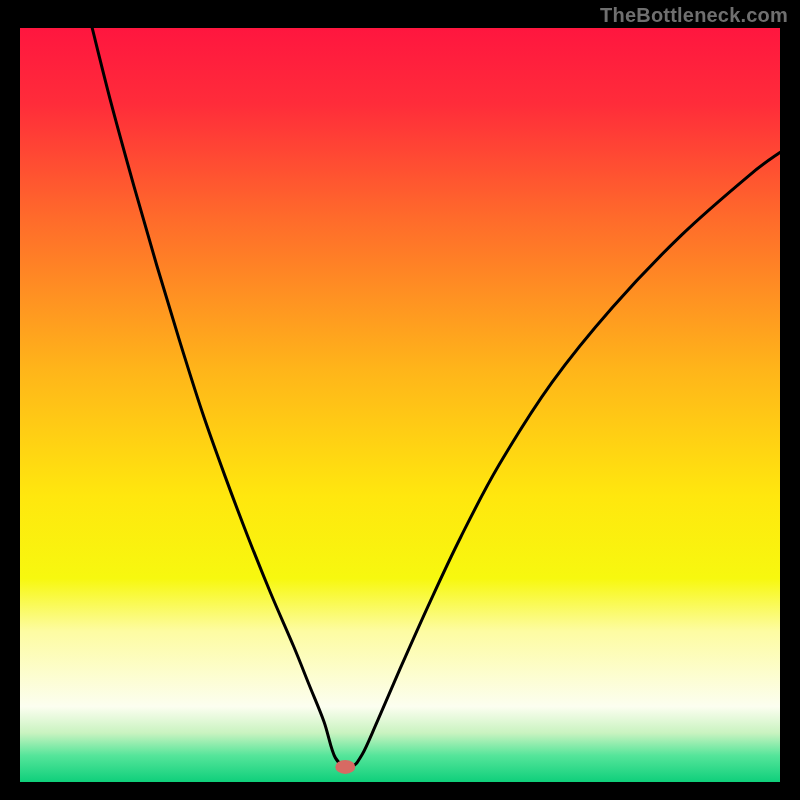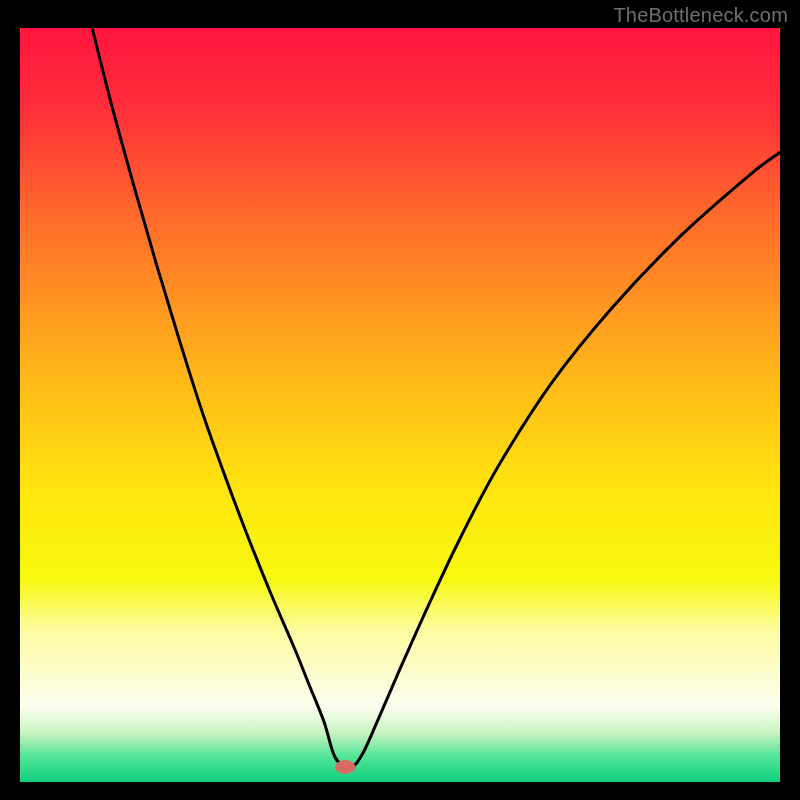--- a/index.html
+++ b/index.html
@@ -16,21 +16,21 @@
     width: 800px;
     height: 800px;
     background: #000;
   }
   .watermark {
     position: absolute;
     top: 4px;
     right: 12px;
     color: #6f6f6f;
     font-size: 20px;
-    font-weight: 400;
+    font-weight: 700;
     letter-spacing: 0.2px;
     z-index: 20;
   }
   .plot {
     position: absolute;
     left: 20px;
     top: 28px;
     width: 760px;
     height: 754px;
     overflow: hidden;

